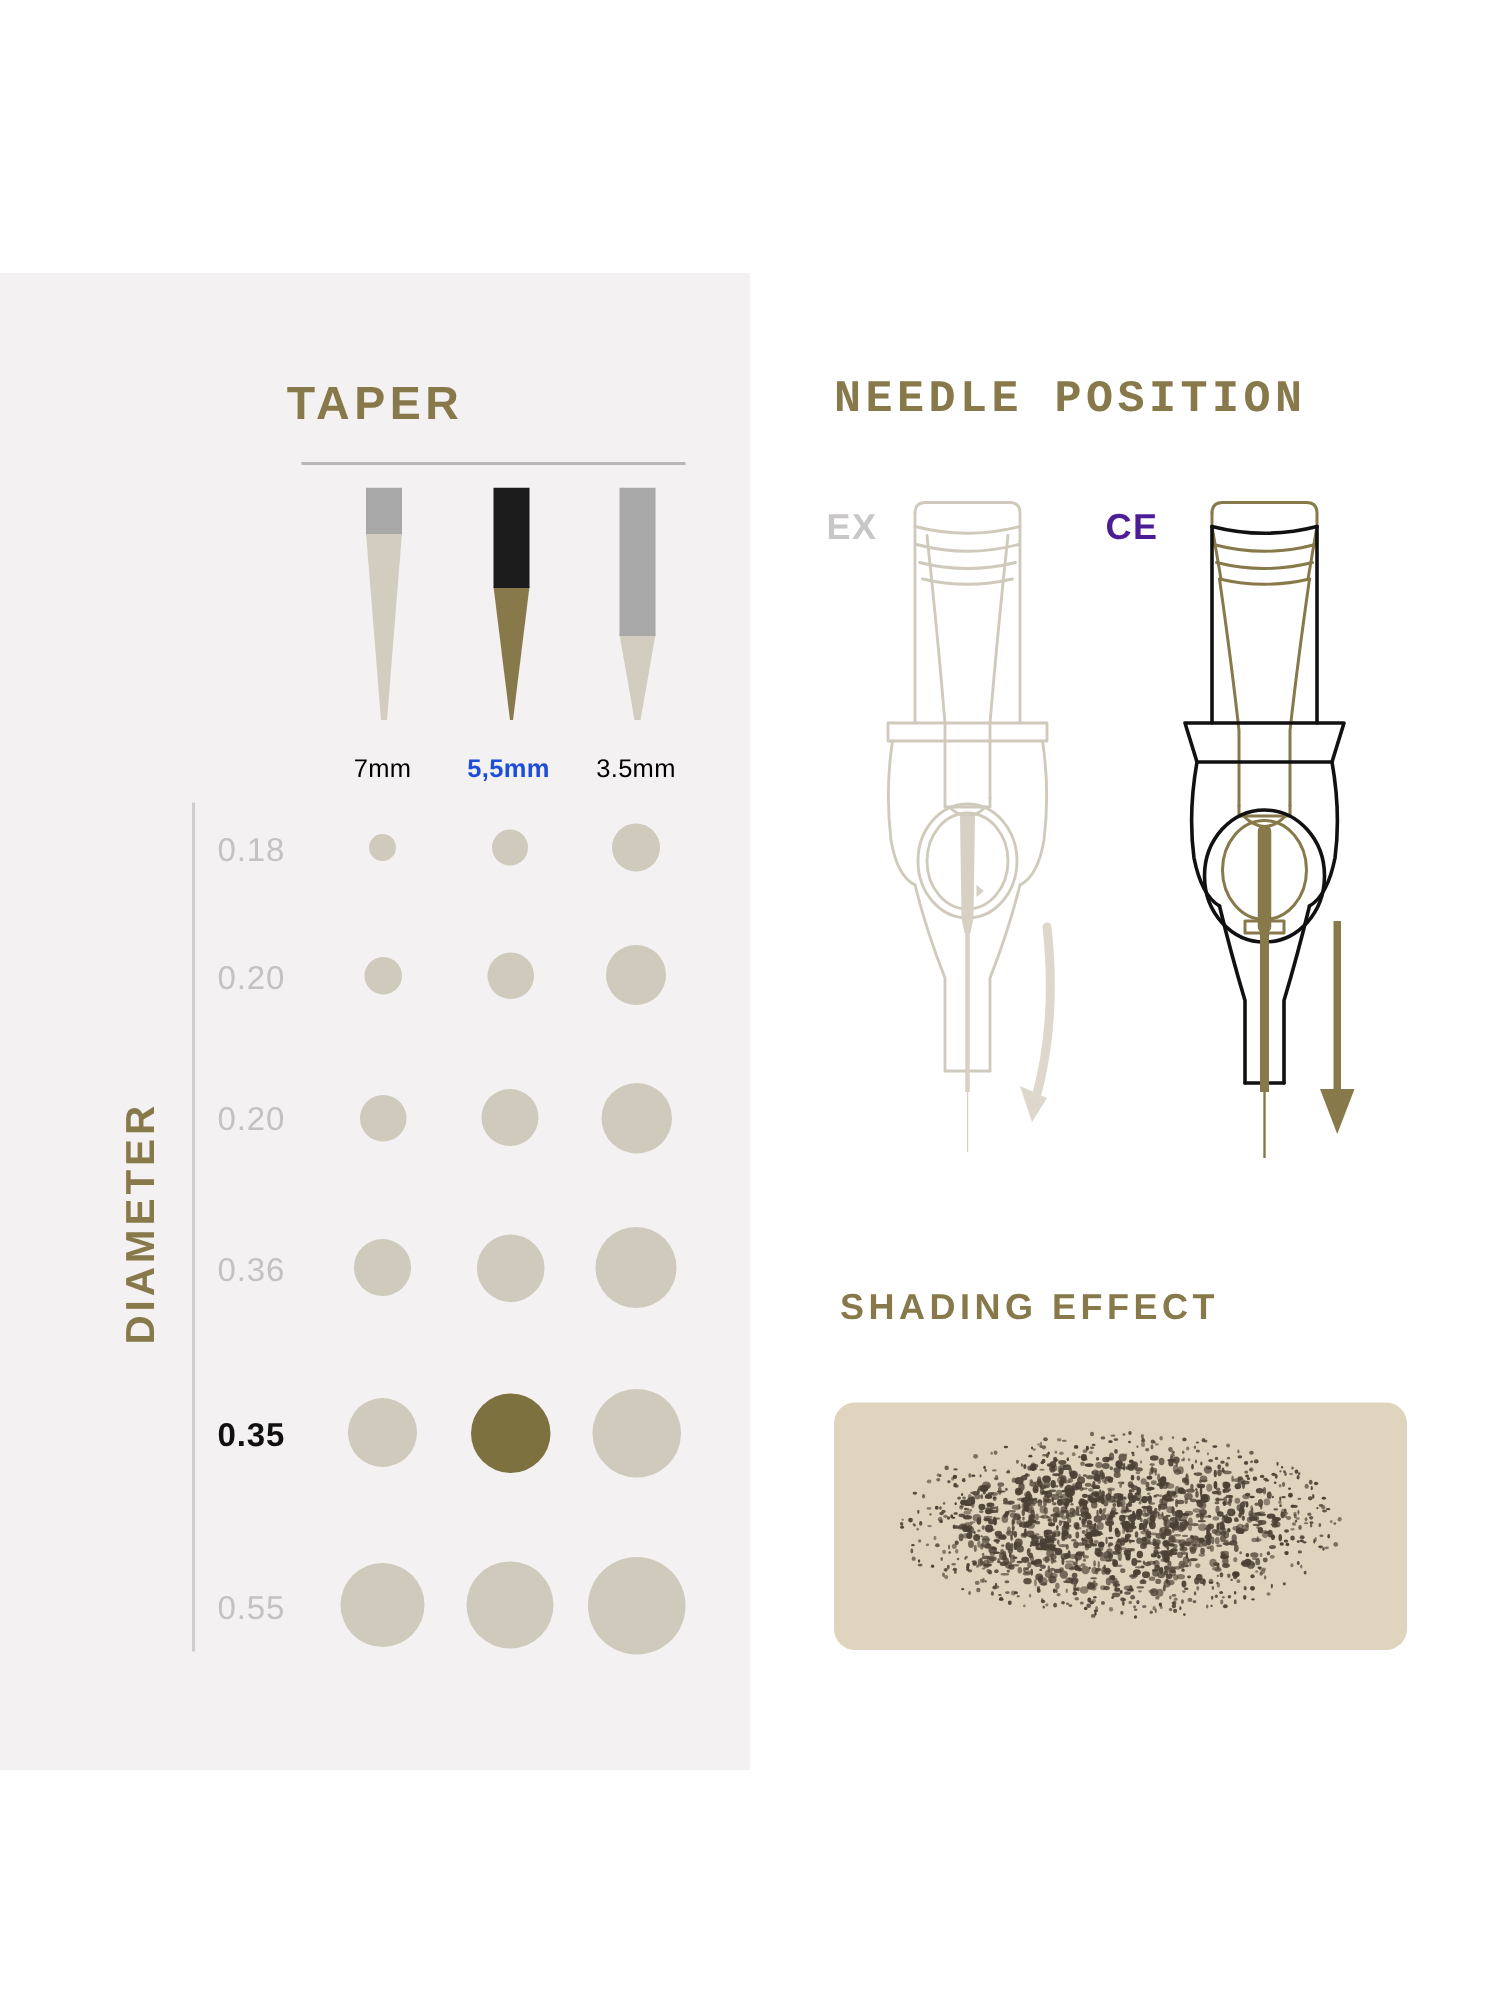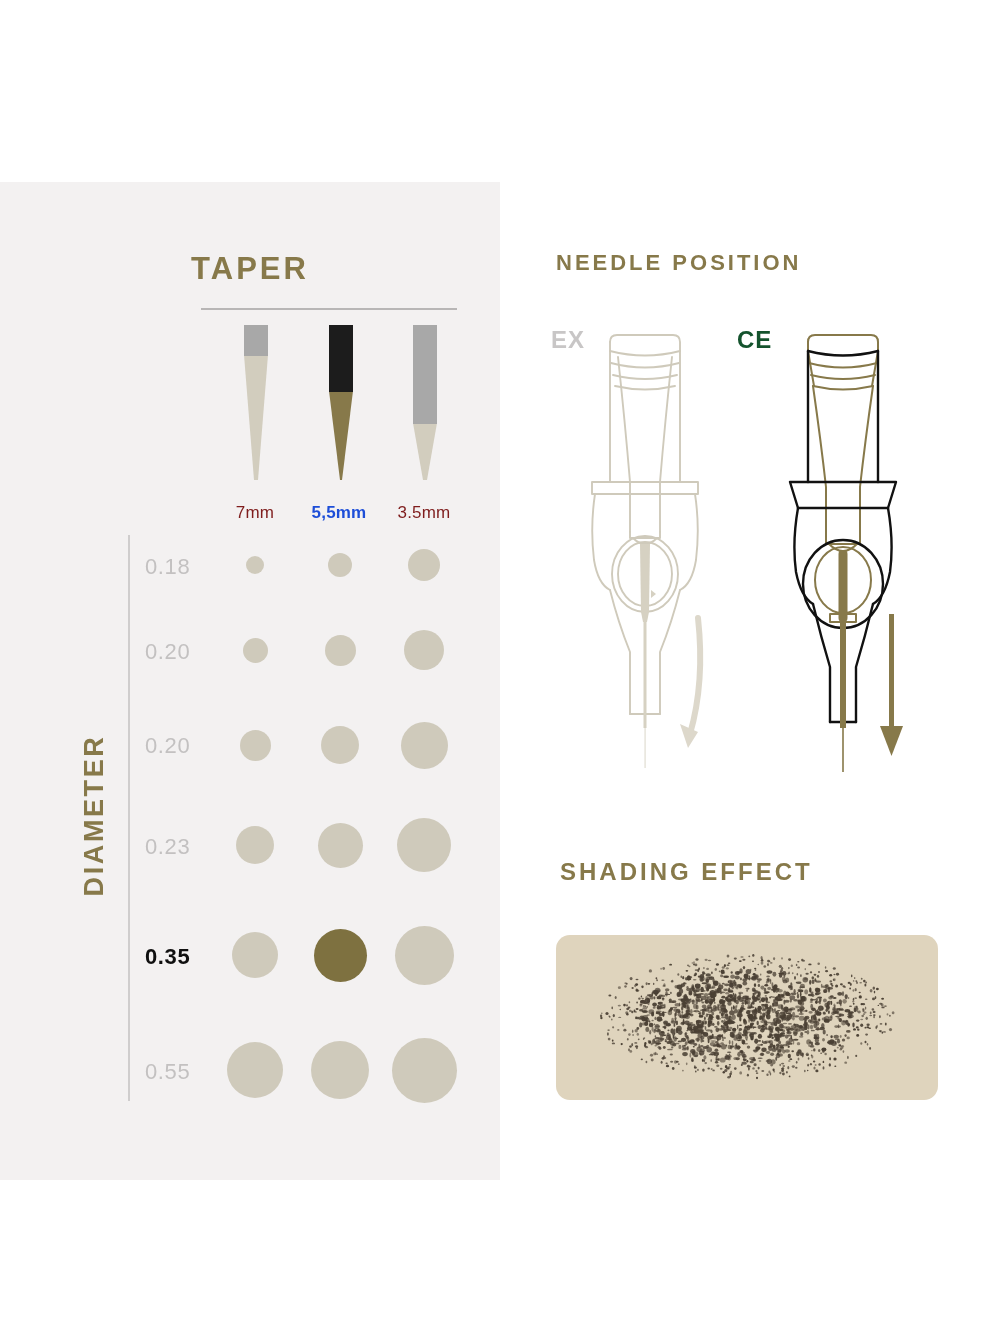--- a/index.html
+++ b/index.html
@@ -33,21 +33,21 @@
     background:#b8b6b6;
   }
 
   
   #taper-figs{position:absolute;left:200px;top:325px;width:270px;height:160px;}
 
   .col-head{
     position:absolute;top:503px;width:84px;text-align:center;
     font-size:17px;letter-spacing:0.2px;
   }
-  .col-head.dim{color:#7f1d1d;font-weight:normal;}
+  .col-head.dim{color:#000000;font-weight:normal;}
   .col-head.hl{color:#1d4ed8;font-weight:bold;}
 
   #axis-line{
     position:absolute;left:128px;top:535px;width:2px;height:566px;
     background:#cfcdcd;
   }
 
   #diameter-label{
     position:absolute;left:-21px;top:800px;width:230px;
     transform:rotate(-90deg);transform-origin:center center;
@@ -61,31 +61,31 @@
   }
   .row-label.dim{color:#c3c1c1;font-weight:normal;}
   .row-label.hl{color:#101010;font-weight:bold;}
 
   .dot{
     position:absolute;border-radius:50%;
   }
 
   
   #needle-title{
-    left:556px;top:250px;font-size:22px;letter-spacing:3px;
+    left:556px;top:250px;font-size:30px;letter-spacing:3px;font-family:Liberation Mono, monospace;
   }
   #shading-title{
     left:560px;top:858px;font-size:24px;letter-spacing:3px;
   }
 
   .cart-tag{
-    position:absolute;font-size:24px;font-weight:bold;letter-spacing:1px;
+    position:absolute;font-size:24px;font-weight:bold;letter-spacing:1px;margin-top:12px;
   }
   #tag-ex{left:551px;top:326px;color:#c8c6c6;}
-  #tag-ce{left:737px;top:326px;color:#14532d;}
+  #tag-ce{left:737px;top:326px;color:#4c1d95;}
 
   #cart-ex{position:absolute;left:570px;top:322px;width:150px;height:460px;}
   #cart-ce{position:absolute;left:768px;top:322px;width:150px;height:460px;}
 
   #shade-card{
     position:absolute;left:556px;top:935px;width:382px;height:165px;
     background:#dfd4bd;border-radius:14px;overflow:hidden;
   }
   #shade-svg{position:absolute;left:0;top:0;width:382px;height:165px;}
 </style>
@@ -122,21 +122,21 @@
   <div class="col-head hl" style="left:297px">5,5mm</div>
   <div class="col-head dim" style="left:382px">3.5mm</div>
 
   <div id="axis-line"></div>
 
   <div id="diameter-label">DIAMETER</div>
 
   <div class="row-label dim" style="top:554px">0.18</div>
   <div class="row-label dim" style="top:639px">0.20</div>
   <div class="row-label dim" style="top:733px">0.20</div>
-  <div class="row-label dim" style="top:834px">0.23</div>
+  <div class="row-label dim" style="top:834px">0.36</div>
   <div class="row-label hl" style="top:944px">0.35</div>
   <div class="row-label dim" style="top:1059px">0.55</div>
 
   <div id="dot-matrix">
       <div class="dot" style="width: 18px; height: 18px; left: 246px; top: 556px; background: rgb(207, 202, 187);"></div>
       <div class="dot" style="width: 24px; height: 24px; left: 328px; top: 553px; background: rgb(207, 202, 187);"></div>
       <div class="dot" style="width: 32px; height: 32px; left: 408px; top: 549px; background: rgb(207, 202, 187);"></div>
       <div class="dot" style="width: 25px; height: 25px; left: 242.5px; top: 637.5px; background: rgb(207, 202, 187);"></div>
       <div class="dot" style="width: 31px; height: 31px; left: 324.5px; top: 634.5px; background: rgb(207, 202, 187);"></div>
       <div class="dot" style="width: 40px; height: 40px; left: 404px; top: 630px; background: rgb(207, 202, 187);"></div>

